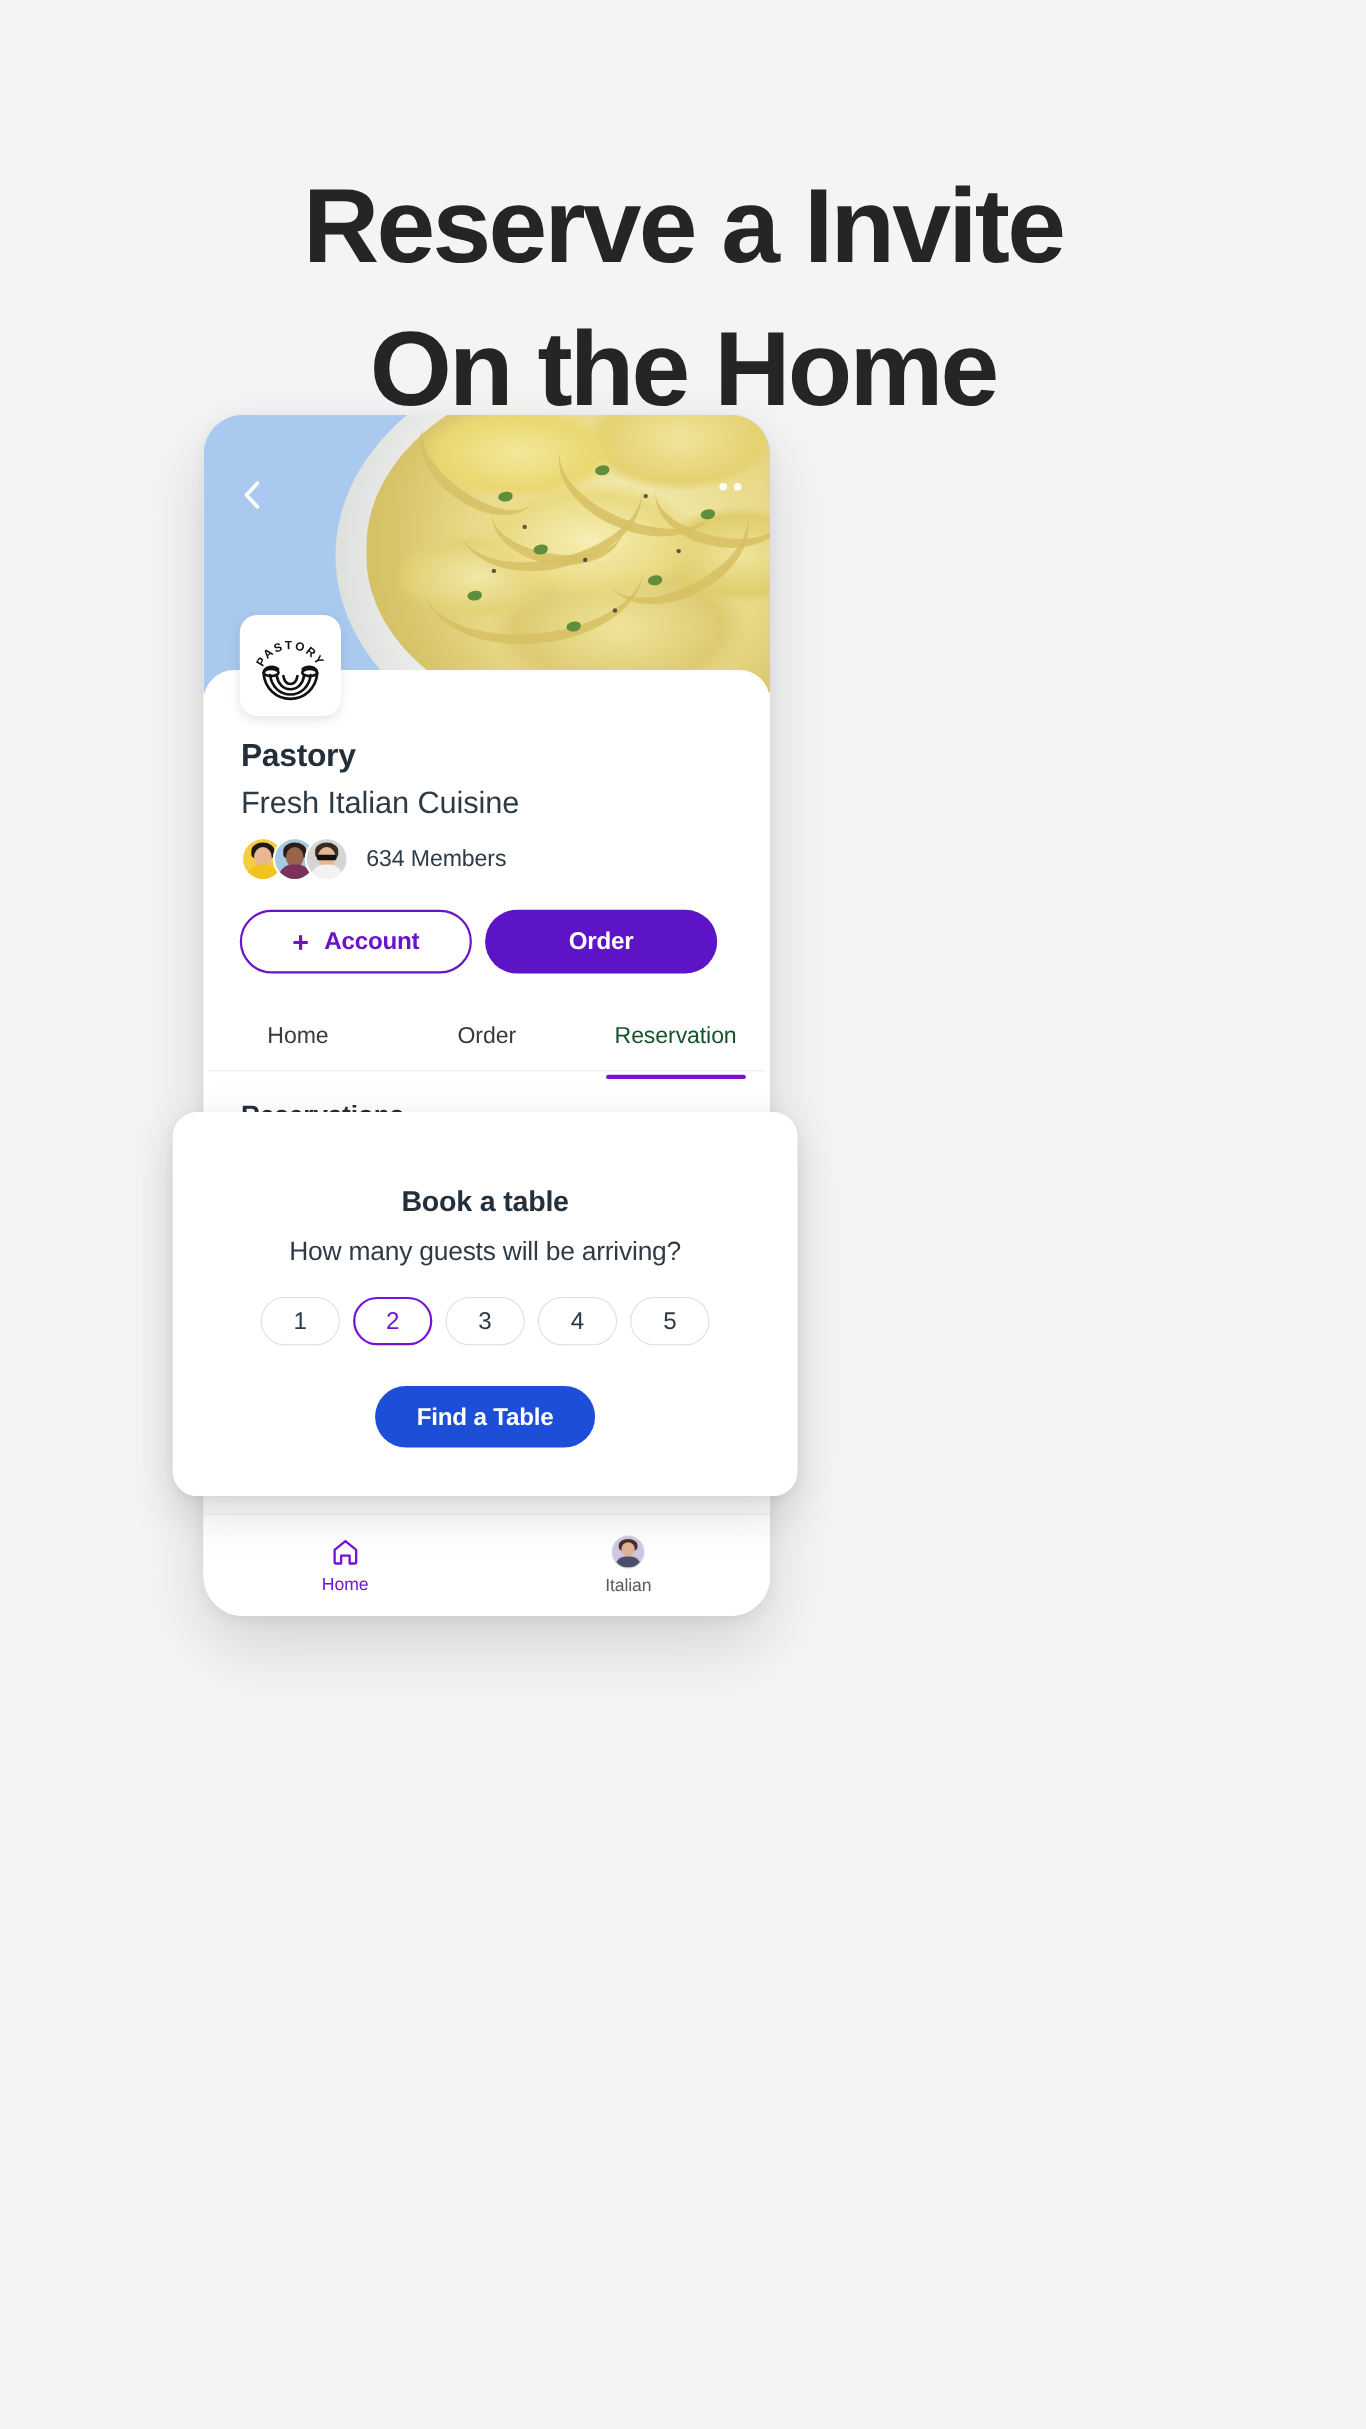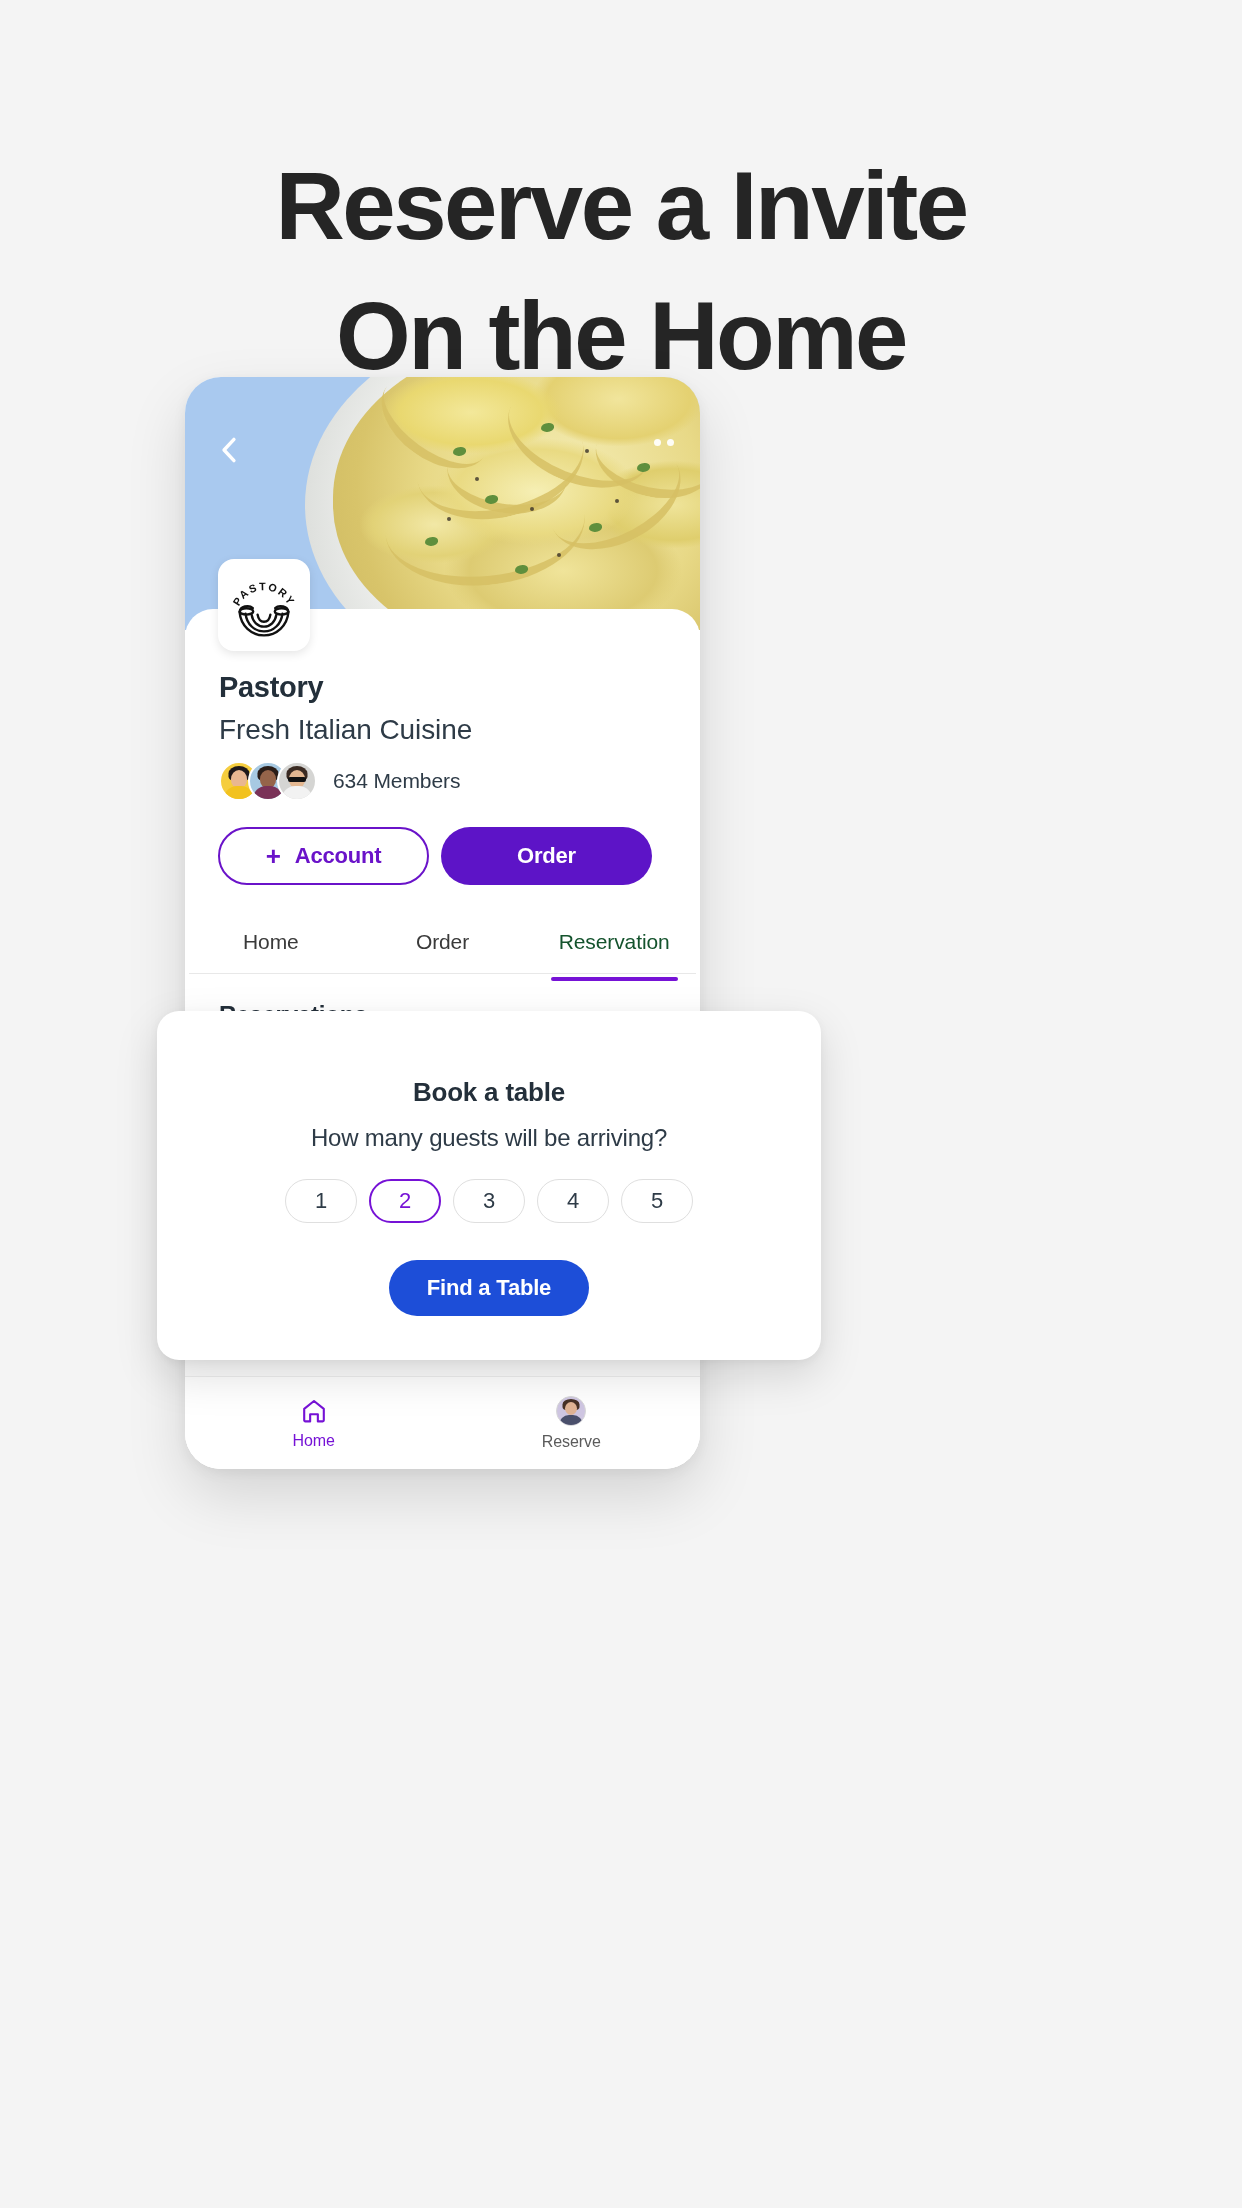--- a/index.html
+++ b/index.html
@@ -352,21 +352,21 @@
   .nav-avatar .hr { position:absolute; left:50%; top:2px; transform:translateX(-50%);
     width:17px; height:11px; border-radius:50% 50% 28% 28%; background:#463026; }
   .nav-avatar .b { position:absolute; left:50%; bottom:0; transform:translateX(-50%);
     width:24px; height:10px; border-radius:12px 12px 0 0; background:#4a4f6b; }
 
   
   .modal {
     position: absolute;
     left: 157px;
     top: 1011px;
-    width: 664px;
+    width: 568px;
     height: 349px;
     background: #ffffff;
     border-radius: 22px;
     box-shadow: 0 16px 44px rgba(0,0,0,0.13), 0 3px 10px rgba(0,0,0,0.05);
     z-index: 30;
   }
   .modal-title {
     position: absolute;
     left: 0; top: 66px; width: 100%;
     text-align: center;
@@ -555,21 +555,21 @@
             <path d="M3.6 10.2L12 3.4l8.4 6.8V20a.9.9 0 0 1-.9.9h-4.2v-6.1H8.7v6.1H4.5a.9.9 0 0 1-.9-.9z" stroke="#7612d6" stroke-width="1.8" stroke-linejoin="round" stroke-linecap="round"></path>
           </svg>
           <span class="nav-label">Home</span>
         </div>
         <div class="nav-item">
           <div class="nav-avatar">
               <span class="hr"></span>
               <span class="h"></span>
               <span class="b"></span>
             </div>
-          <span class="nav-label">Reserve</span>
+          <span class="nav-label">Italian</span>
         </div>
       </div>
 
     </div>
   </div>
 
   <div class="modal">
     <div class="modal-title">Book a table</div>
     <div class="modal-q">How many guests will be arriving?</div>
     <div class="pills">

